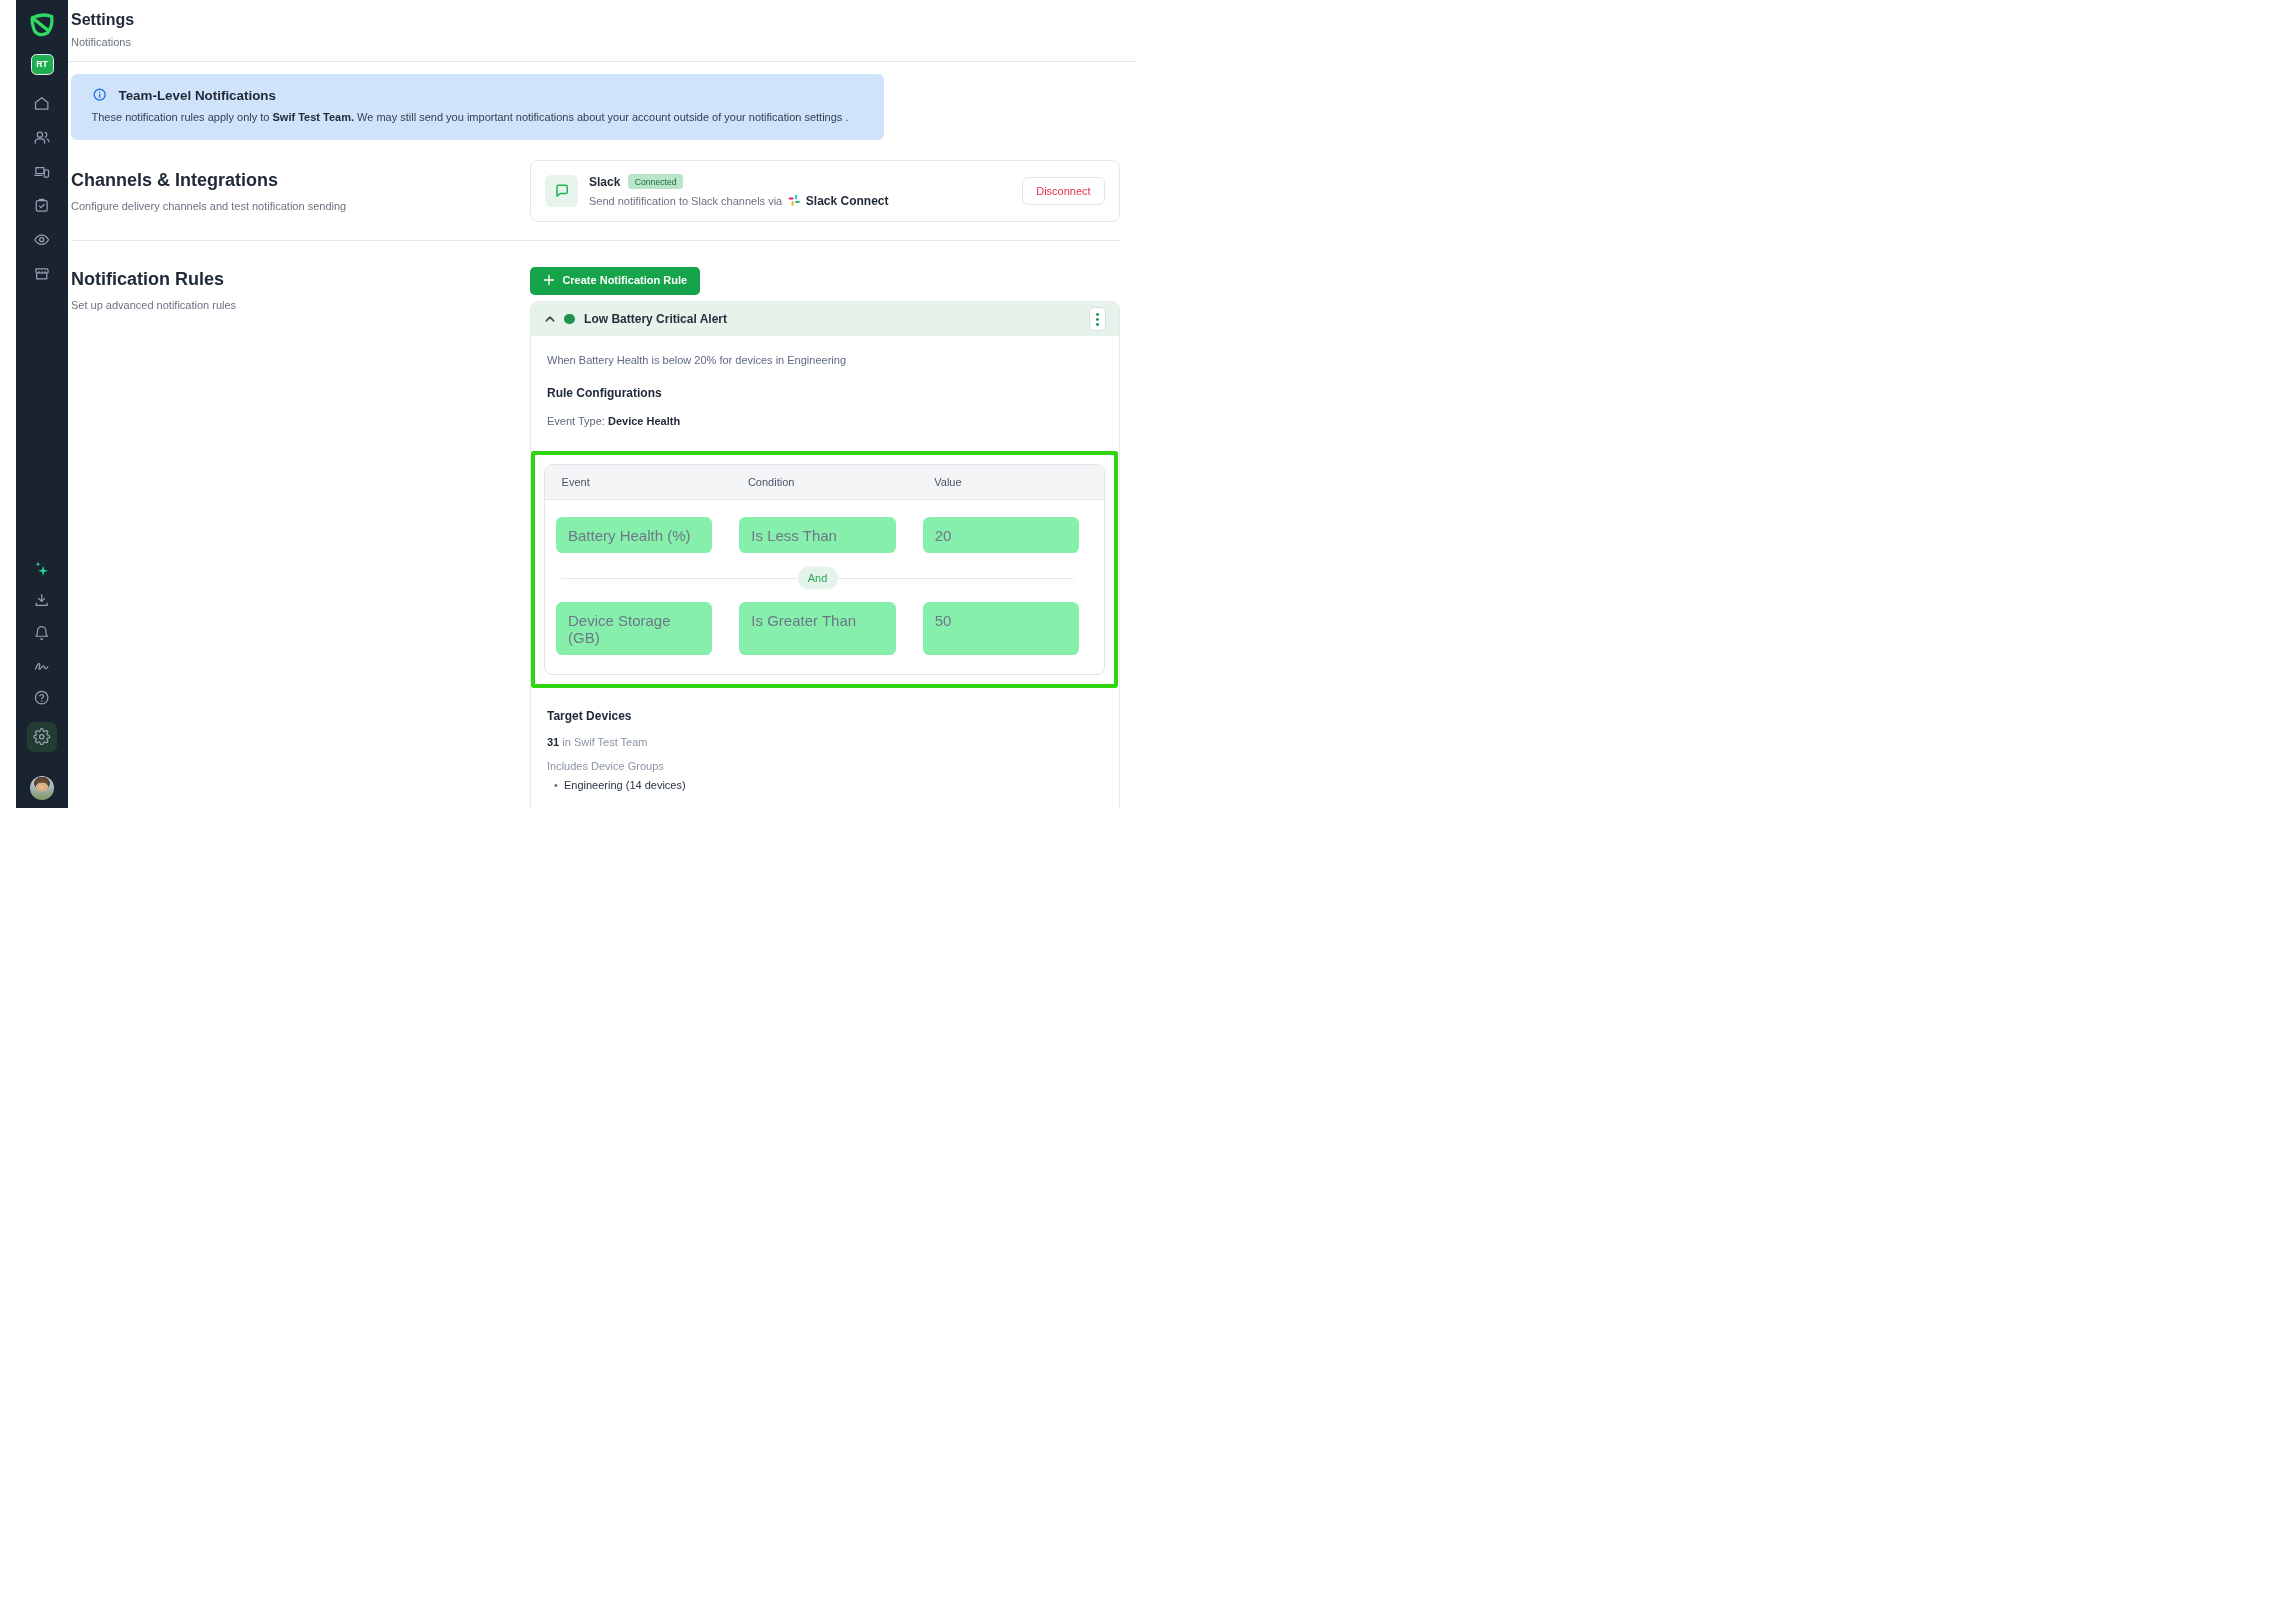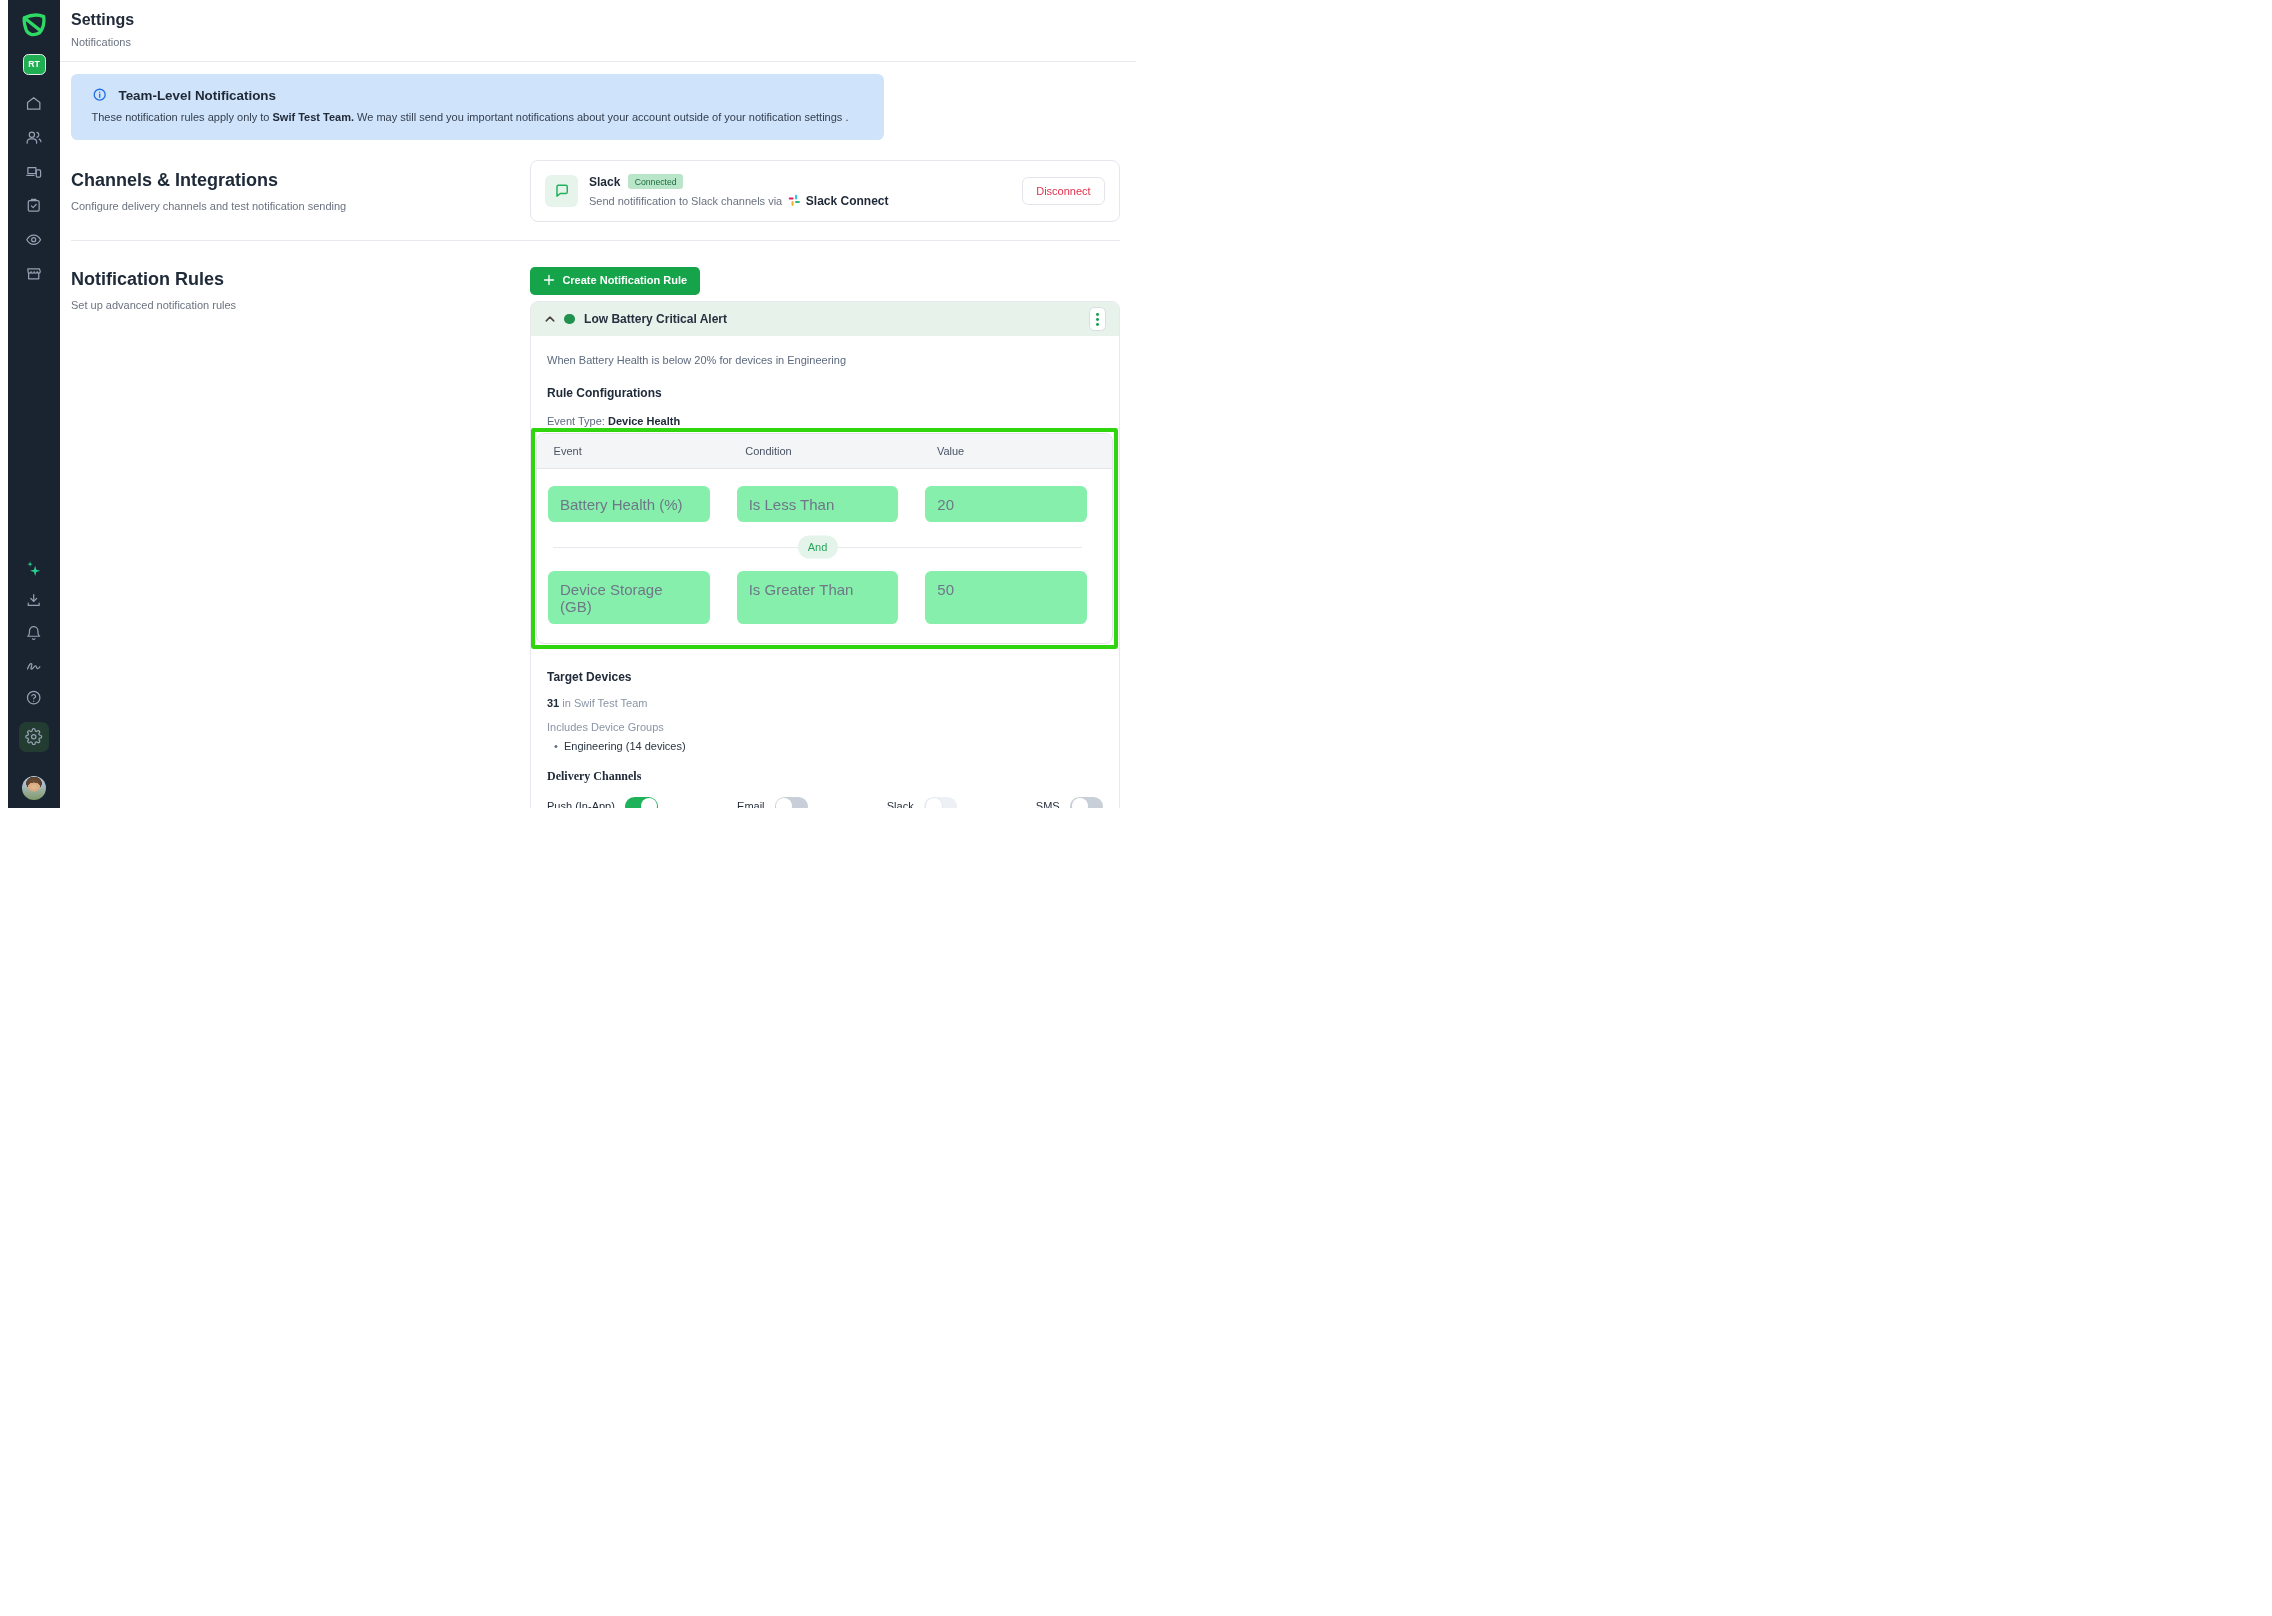--- a/index.html
+++ b/index.html
@@ -1,20 +1,20 @@
 <!DOCTYPE html>
 <html style="font-size:12.6px"><head>
 <meta charset="utf-8">
 <style>
   * { margin:0; padding:0; box-sizing:border-box; }
   html,body { width:1136px; height:808px; overflow:hidden; background:#fff;
     font-family:"Liberation Sans","DejaVu Sans",sans-serif; color:#202b3a; }
 
   
-  .sidebar { position:fixed; left:8px; top:0; width:52px; height:808px; background:#1a2330;
+  .sidebar { position:fixed; left:16px; top:0; width:52px; height:808px; background:#1a2330;
     display:flex; flex-direction:column; align-items:center; padding:11px 0 8px; z-index:5; }
   .logo { width:30px; height:30px; display:block; }
   .rt-badge { margin-top:12.6px; width:23px; height:21px; background:#1faf52; border:1.6px solid #e9ebee;
     border-radius:5.5px; color:#fff; font-size:8.7px; font-weight:bold; display:flex; align-items:center; justify-content:center; }
   .nav-group { margin-top:20.5px; display:flex; flex-direction:column; gap:16.6px; align-items:center; }
   .side-ic { width:17.4px; height:17.4px; display:block; }
   .side-ic svg { width:17.4px; height:17.4px; stroke:#97a0b2; fill:none; stroke-width:1.7;
     stroke-linecap:round; stroke-linejoin:round; }
   .bottom-group { margin-top:auto; display:flex; flex-direction:column; gap:15px; align-items:center; }
   .settings-active { width:30px; height:30px; background:#223c31; border-radius:7px;
@@ -83,21 +83,21 @@
     gap:2.4px; cursor:pointer; }
   .kebab-btn i { width:2.8px; height:2.8px; border-radius:50%; background:#1fa055; }
 
   .rule-body { background:#fff; padding:0 16px 0; }
   .rule-summary { margin-top:17.4px; font-size:11px; color:#5d6a7e; }
   .config-heading { margin-top:20px; font-size:12px; font-weight:bold; color:#202b3a; }
   .event-type { margin-top:15px; font-size:11px; color:#5d6a7e; }
   .event-type b { color:#202b3a; }
 
   
-  .highlight-box { margin:1px -15px 0 -16px; border:4.7px solid #2fd60e; border-radius:2.4px; padding:1px; }
+  .highlight-box { margin:24px -15px 0 -16px; border:4.7px solid #2fd60e; border-radius:2.4px; padding:9px; }
   .cond-table { border:0.8px solid #e1e4e9; border-radius:8px; overflow:hidden; background:#fff; }
   .cond-thead { display:grid; grid-template-columns:1fr 1fr 1fr; background:#f4f5f7;
     border-bottom:0.8px solid #e4e6ea; padding:11px 0; }
   .cond-th { padding-left:16.6px; font-size:11px; font-weight:500; color:#4a5365; }
   .cond-tbody { padding:17.4px 25px 19px 11px; }
   .cond-row { display:grid; grid-template-columns:1fr 1fr 1fr; column-gap:27px; }
   .field-box { background:#86efac; border-radius:6.3px; padding:9.5px 12px; font-size:15px; color:#6e7787; }
   .and-divider { position:relative; height:27px; margin:11px 0; }
   .and-divider::before { content:""; position:absolute; left:4.7px; right:4.7px; top:50%; border-top:0.8px solid #e7e9ee; }
   .and-pill { position:absolute; left:50%; top:50%; transform:translate(-50%,-50%);

